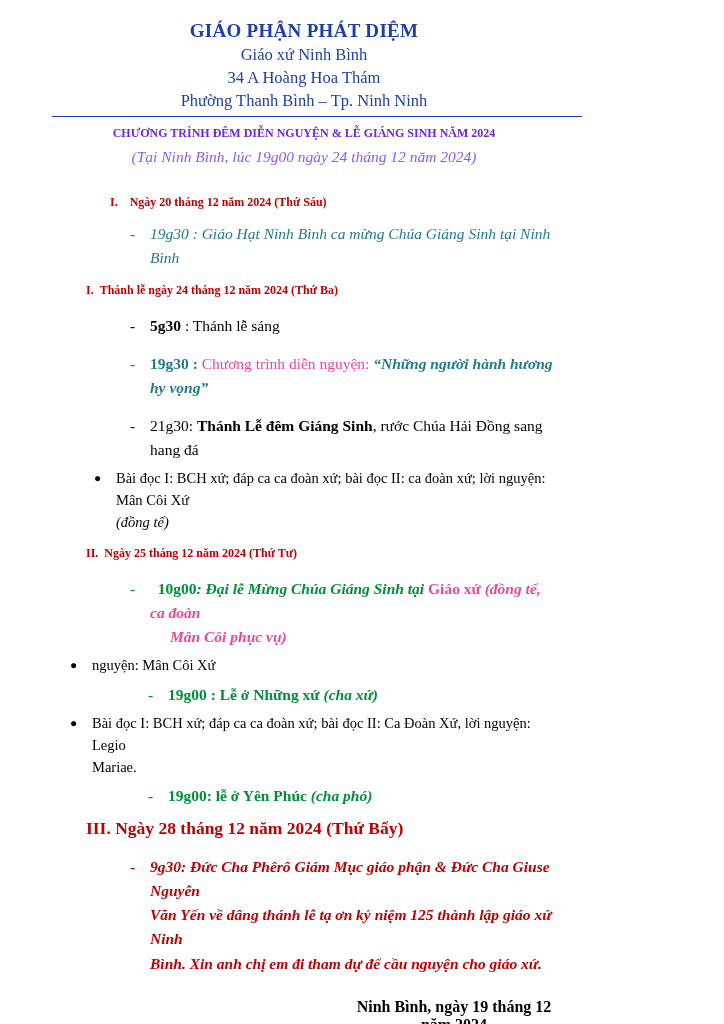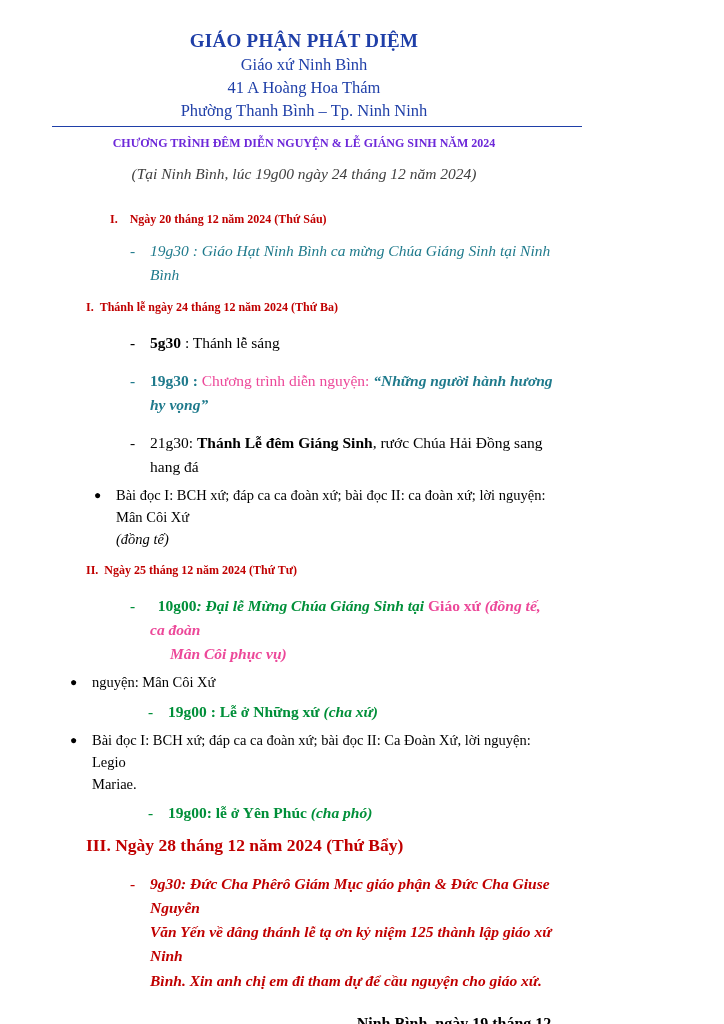--- a/index.html
+++ b/index.html
@@ -12,21 +12,21 @@
     background: #ffffff;
     font-family: "Liberation Serif", serif;
     color: #000000;
     overflow: hidden;
   }
   .page {
     position: relative;
     width: 608px;
     height: 1024px;
     box-sizing: border-box;
-    padding: 30px 52px 0 52px;
+    padding: 20px 52px 0 52px;
   }
 
   
   .header { text-align: center; }
   .header .line1 {
     font-weight: bold;
     font-size: 19px;
     color: #1f3fa8;
     letter-spacing: 0.3px;
   }
@@ -56,22 +56,22 @@
     text-align: center;
     font-weight: bold;
     font-size: 12px;
     color: #6d28d9;
     margin-top: 9px;
   }
   .doc-subtitle {
     text-align: center;
     font-style: italic;
     font-size: 15.5px;
-    color: #404040;
-    margin-top: 14px;
+    color: #8b5cf6;
+    margin-top: 7px;
   }
 
   
   .body { margin-top: 26px; }
 
   .blk { margin-bottom: 2px; }
 
   .roman-head {
     font-weight: bold;
     font-size: 12px;
@@ -146,21 +146,21 @@
   }
 </style>
 </head>
 <body>
 
 <div class="page">
 
   <div class="header">
     <div class="line1">GIÁO PHẬN PHÁT DIỆM</div>
     <div class="line2">Giáo xứ Ninh Bình</div>
-    <div class="line3">41 A Hoàng Hoa Thám</div>
+    <div class="line3">34 A Hoàng Hoa Thám</div>
     <div class="line4">Phường Thanh Bình – Tp. Ninh Ninh</div>
     <div class="rule"></div>
   </div>
 
   <div class="doc-title">CHƯƠNG TRÌNH ĐÊM DIỄN NGUYỆN &amp; LỄ GIÁNG SINH NĂM 2024</div>
   <div class="doc-subtitle">(Tại Ninh Bình, lúc 19g00 ngày 24 tháng 12 năm 2024)</div>
 
   <div class="body">
 
     <div class="blk ind-1">

